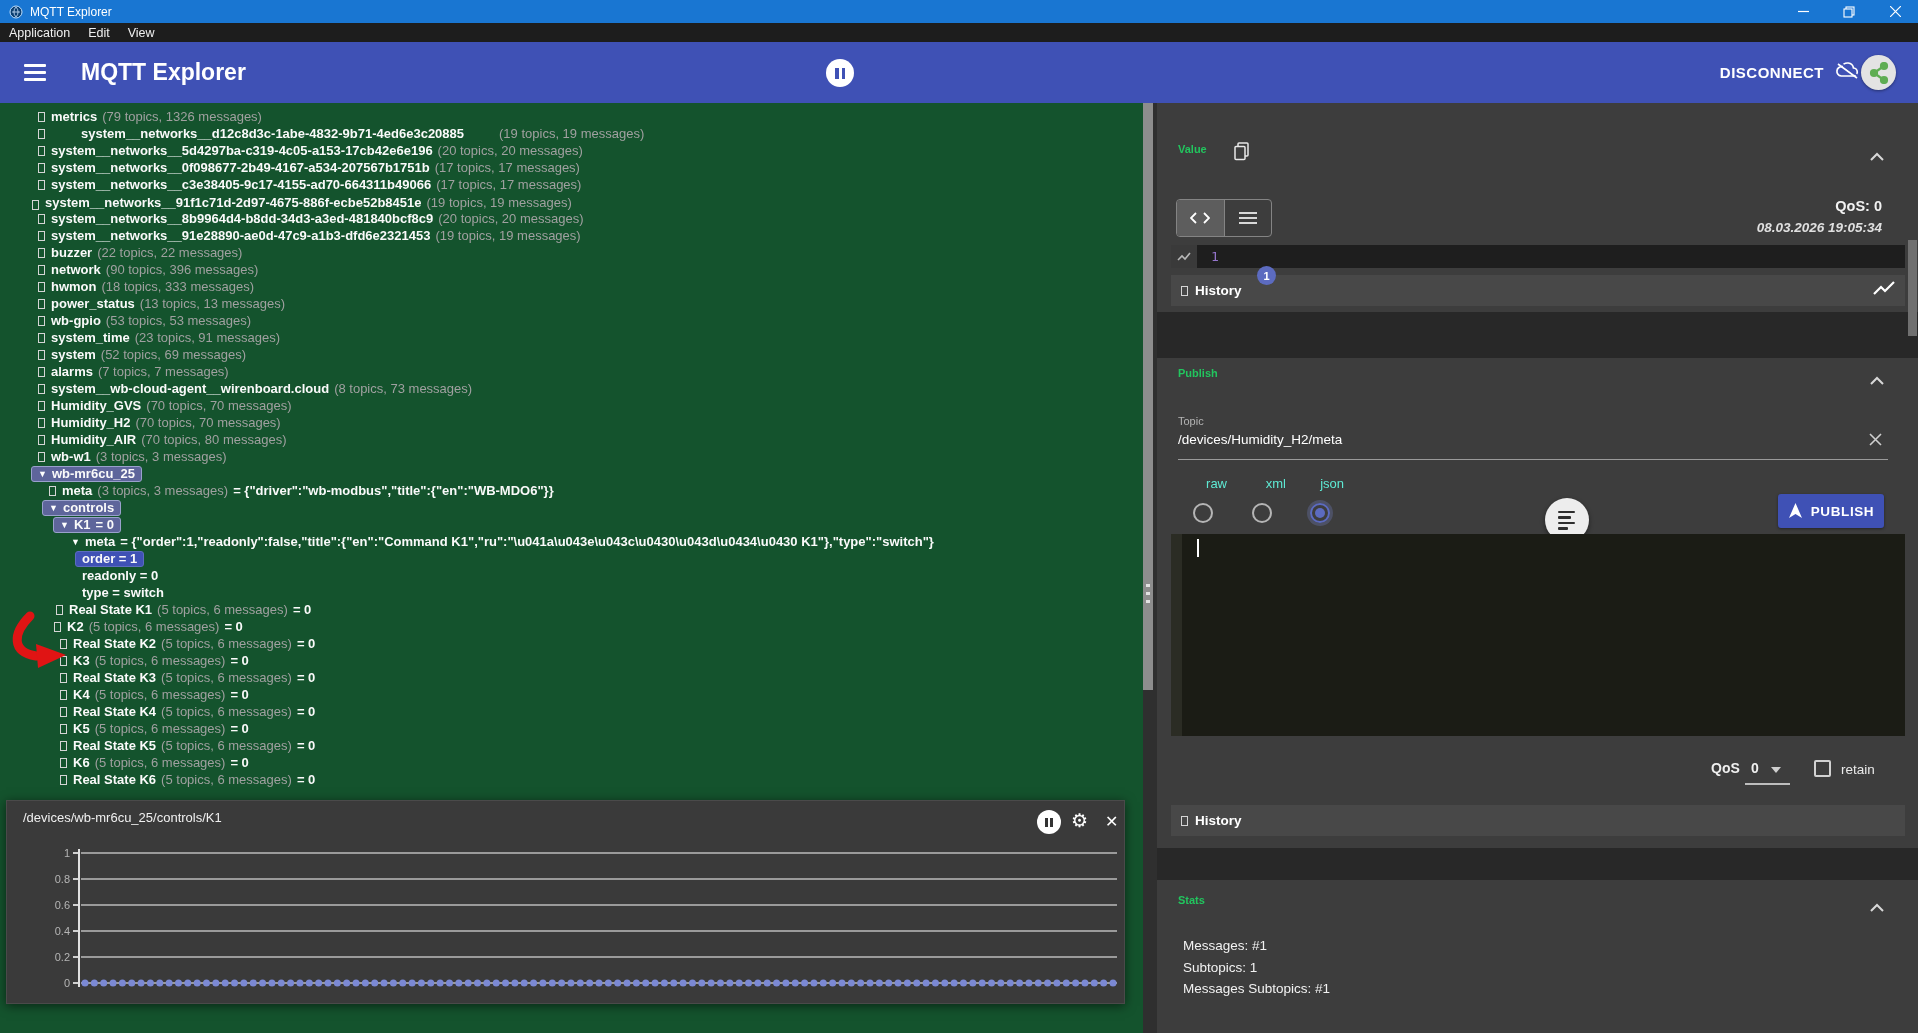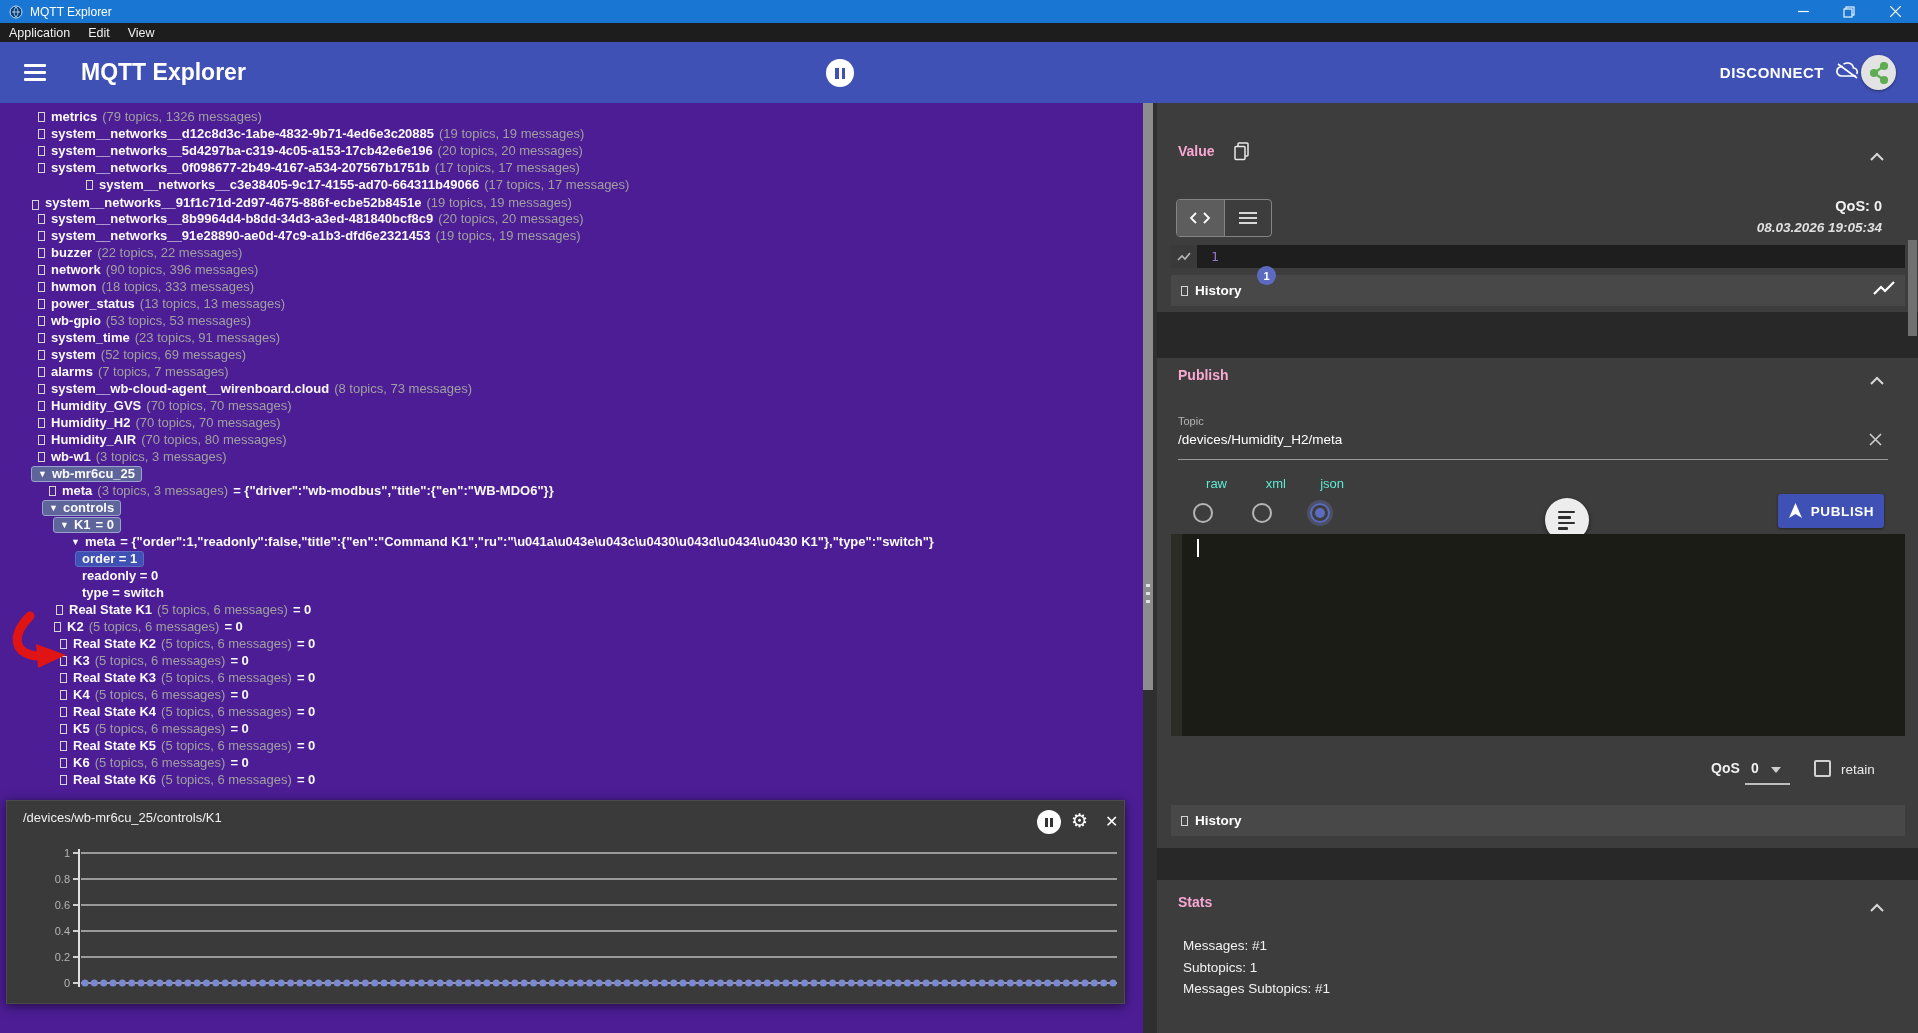--- a/index.html
+++ b/index.html
@@ -23,21 +23,21 @@
   .app-title { position:absolute; left:81px; top:17px; font-size:23px; font-weight:bold; }
   .search { position:absolute; left:245px; top:13px; width:562px; height:36px; background:rgba(255,255,255,.22); border-radius:4px; display:flex; align-items:center; padding-left:14px; }
   .search input { background:transparent; border:none; outline:none; color:#fff; font-size:15px; margin-left:12px; width:460px; font-family:"Liberation Sans",sans-serif; }
   .search input::placeholder { color:rgba(255,255,255,.72); }
   .hdr-pause { position:absolute; left:826px; top:17px; width:28px; height:28px; border-radius:50%; background:#fff; display:flex; align-items:center; justify-content:center; gap:3px; cursor:pointer; }
   .hdr-pause i { display:block; width:3.5px; height:11px; background:#3f51b5; }
   .disconnect { position:absolute; right:58px; top:0; height:100%; display:flex; align-items:center; gap:10px; font-size:15px; font-weight:bold; letter-spacing:.5px; cursor:pointer; }
   .avatar { position:absolute; right:22px; top:13px; width:35px; height:35px; border-radius:50%; background:#e3e3e3; display:flex; align-items:center; justify-content:center; box-shadow:0 1px 3px rgba(0,0,0,.4); }
 
   
-  .tree { position:absolute; left:0; top:103px; width:1143px; bottom:0; background:#4c1d95; overflow:hidden; padding-top:5px; }
+  .tree { position:absolute; left:0; top:103px; width:1143px; bottom:0; background:#14532d; overflow:hidden; padding-top:5px; }
   .tree-row { height:17px; display:flex; align-items:center; white-space:nowrap; font-size:13px; color:#f0f0f0; }
   .box-icon { width:7px; height:10px; border:1px solid #d5d5d5; margin-right:6px; display:inline-block; flex:none; }
   .arrow-icon { font-size:9px; margin-right:5px; color:#fff; flex:none; }
   .t-name { font-weight:bold; color:#fafafa; }
   .t-stats { color:#a0a0a0; margin-left:5px; }
   .t-val { font-weight:bold; color:#fafafa; margin-left:5px; }
   .chip { display:inline-flex; align-items:center; background:#5e659b; border:1px solid #9aa1cc; border-radius:3px; padding:0 6px; height:16px; margin-left:-7px; }
   .chip.blue { background:#3f51b5; border-color:#5c6bc0; }
   .tree-ellipsis { position:absolute; left:566px; top:766px; color:#c8c8c8; font-weight:bold; letter-spacing:2px; font-size:14px; }
   .red-arrow { position:absolute; left:8px; top:505px; z-index:2; }
@@ -47,21 +47,21 @@
   .divider { position:absolute; left:1143px; top:103px; width:14px; bottom:0; background:#2f2f2f; }
   .div-thumb { position:absolute; left:0; top:0; width:10px; height:587px; background:#8d8d8d; }
   .div-dots { position:absolute; left:3px; width:4px; height:3px; background:#e2e2e2; }
   .r-thumb { position:absolute; right:1px; width:9px; top:240px; height:96px; background:#707070; z-index:6; }
 
   
   .sec { position:absolute; left:1157px; right:0; background:#3d3d3d; }
   #sec-value { top:103px; height:209px; }
   #sec-publish { top:358px; height:490px;padding-left:28px; }
   #sec-stats { top:880px; height:153px; }
-  .sec-title { position:absolute; left:21px; font-size:14px; font-weight:bold; color:#f9a8d4; }
+  .sec-title { position:absolute; left:21px; font-size:11px; font-weight:bold; color:#22c55e; }
   .chev { position:absolute; right:34px; }
 
   .toggles { position:absolute; left:19px; top:96px; width:96px; height:38px; display:flex; border:1px solid #848484; border-radius:4px; overflow:hidden; }
   .tg { flex:1; display:flex; align-items:center; justify-content:center; cursor:pointer; }
   .tg.sel { background:#5d5d5d; }
   .tg + .tg { border-left:1px solid #848484; }
 
   .qos-line { position:absolute; right:36px; top:95px; font-size:14.5px; font-weight:bold; color:#f2f2f2; text-align:right; }
   .ts-line { position:absolute; right:36px; top:117px; font-size:13.5px; font-style:italic; font-weight:bold; color:#e0e0e0; text-align:right; }
 
@@ -184,36 +184,36 @@
     </div>
   </div>
 
   <div class="tree">
     <div id="tree-rows">
         <div class="tree-row" style="padding-left: 38px;">
           <span class="box-icon"></span>
           <span class="t-name">metrics</span>
           <span class="t-stats">(79 topics, 1326 messages)</span>
         </div>
-        <div class="tree-row" style="padding-left: 38px;">
+        <div class="tree-row" style="padding-left: 38px; gap: 30px;">
           <span class="box-icon"></span>
           <span class="t-name">system__networks__d12c8d3c-1abe-4832-9b71-4ed6e3c20885</span>
           <span class="t-stats">(19 topics, 19 messages)</span>
         </div>
         <div class="tree-row" style="padding-left: 38px;">
           <span class="box-icon"></span>
           <span class="t-name">system__networks__5d4297ba-c319-4c05-a153-17cb42e6e196</span>
           <span class="t-stats">(20 topics, 20 messages)</span>
         </div>
         <div class="tree-row" style="padding-left: 38px;">
           <span class="box-icon"></span>
           <span class="t-name">system__networks__0f098677-2b49-4167-a534-207567b1751b</span>
           <span class="t-stats">(17 topics, 17 messages)</span>
         </div>
-        <div class="tree-row" style="padding-left: 38px; margin-left: 48px;">
+        <div class="tree-row" style="padding-left: 38px;">
           <span class="box-icon"></span>
           <span class="t-name">system__networks__c3e38405-9c17-4155-ad70-664311b49066</span>
           <span class="t-stats">(17 topics, 17 messages)</span>
         </div>
         <div class="tree-row" style="padding-left: 32px; align-items: flex-end;">
           <span class="box-icon"></span>
           <span class="t-name">system__networks__91f1c71d-2d97-4675-886f-ecbe52b8451e</span>
           <span class="t-stats">(19 topics, 19 messages)</span>
         </div>
         <div class="tree-row" style="padding-left: 38px;">

